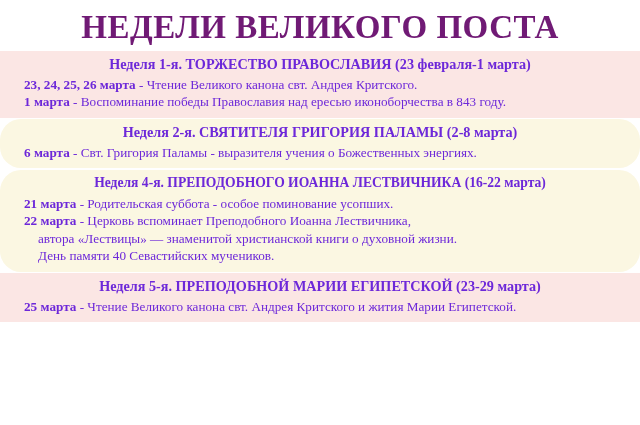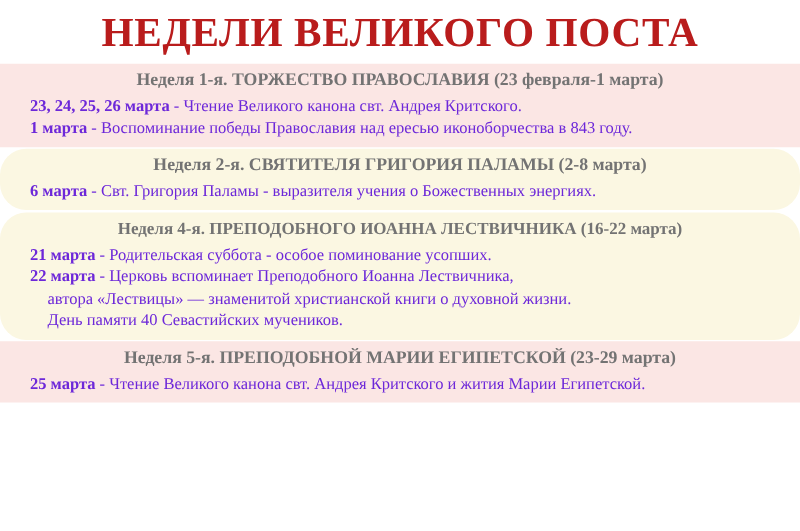--- a/index.html
+++ b/index.html
@@ -19,40 +19,40 @@
     height: 425px;
     background: #ffffff;
     box-sizing: border-box;
   }
   .title {
     text-align: center;
     font-family: "Liberation Serif", serif;
     font-weight: bold;
     font-size: 33px;
     letter-spacing: 0.5px;
-    color: #b91c1c;
+    color: #701a75;
     padding: 10px 0 6px 0;
     line-height: 1.05;
   }
   .section {
     padding: 5px 10px 7px 10px;
     box-sizing: border-box;
   }
   .sec-pink {
     background: #fbe6e4;
   }
   .sec-cream {
     background: #fbf7e2;
     border-radius: 21px;
   }
   .sec-head {
     text-align: center;
     font-weight: bold;
     font-size: 14.2px;
-    color: #737373;
+    color: #6d28d9;
     line-height: 1.2;
     margin-bottom: 3px;
     white-space: nowrap;
   }
   .sec-head.tight {
     font-size: 13.6px;
   }
   .line {
     font-size: 13.2px;
     color: #6d28d9;

